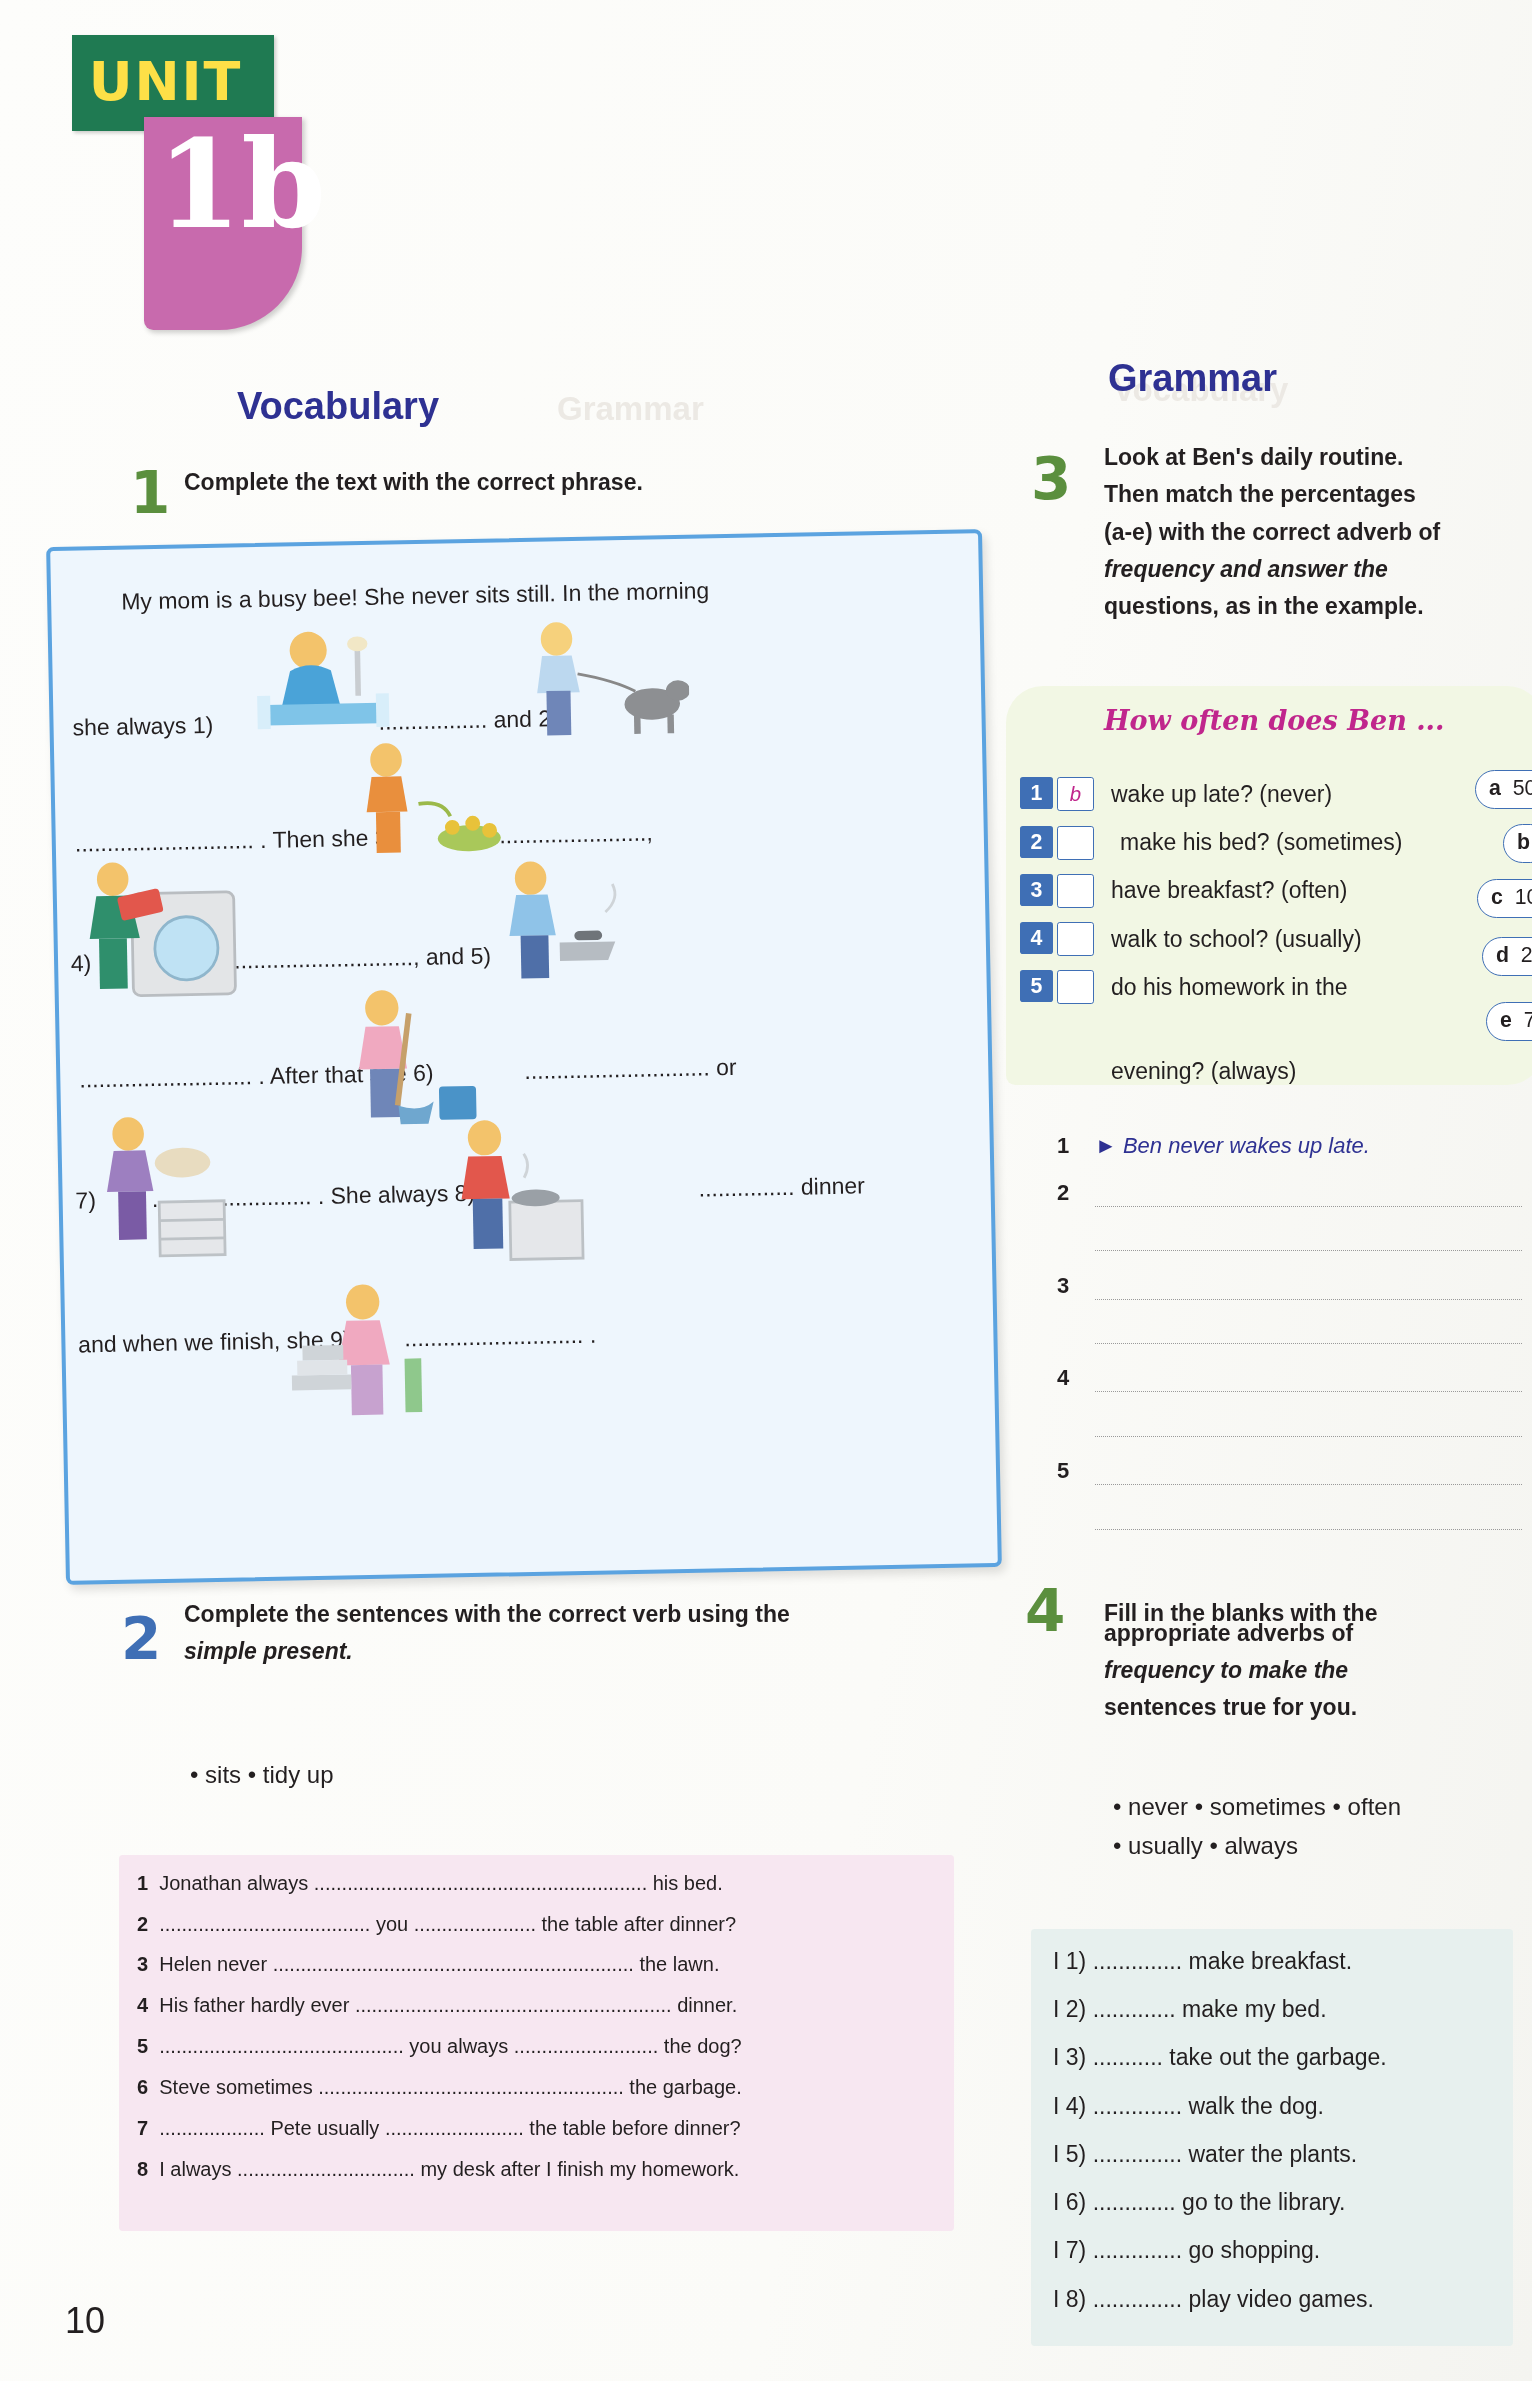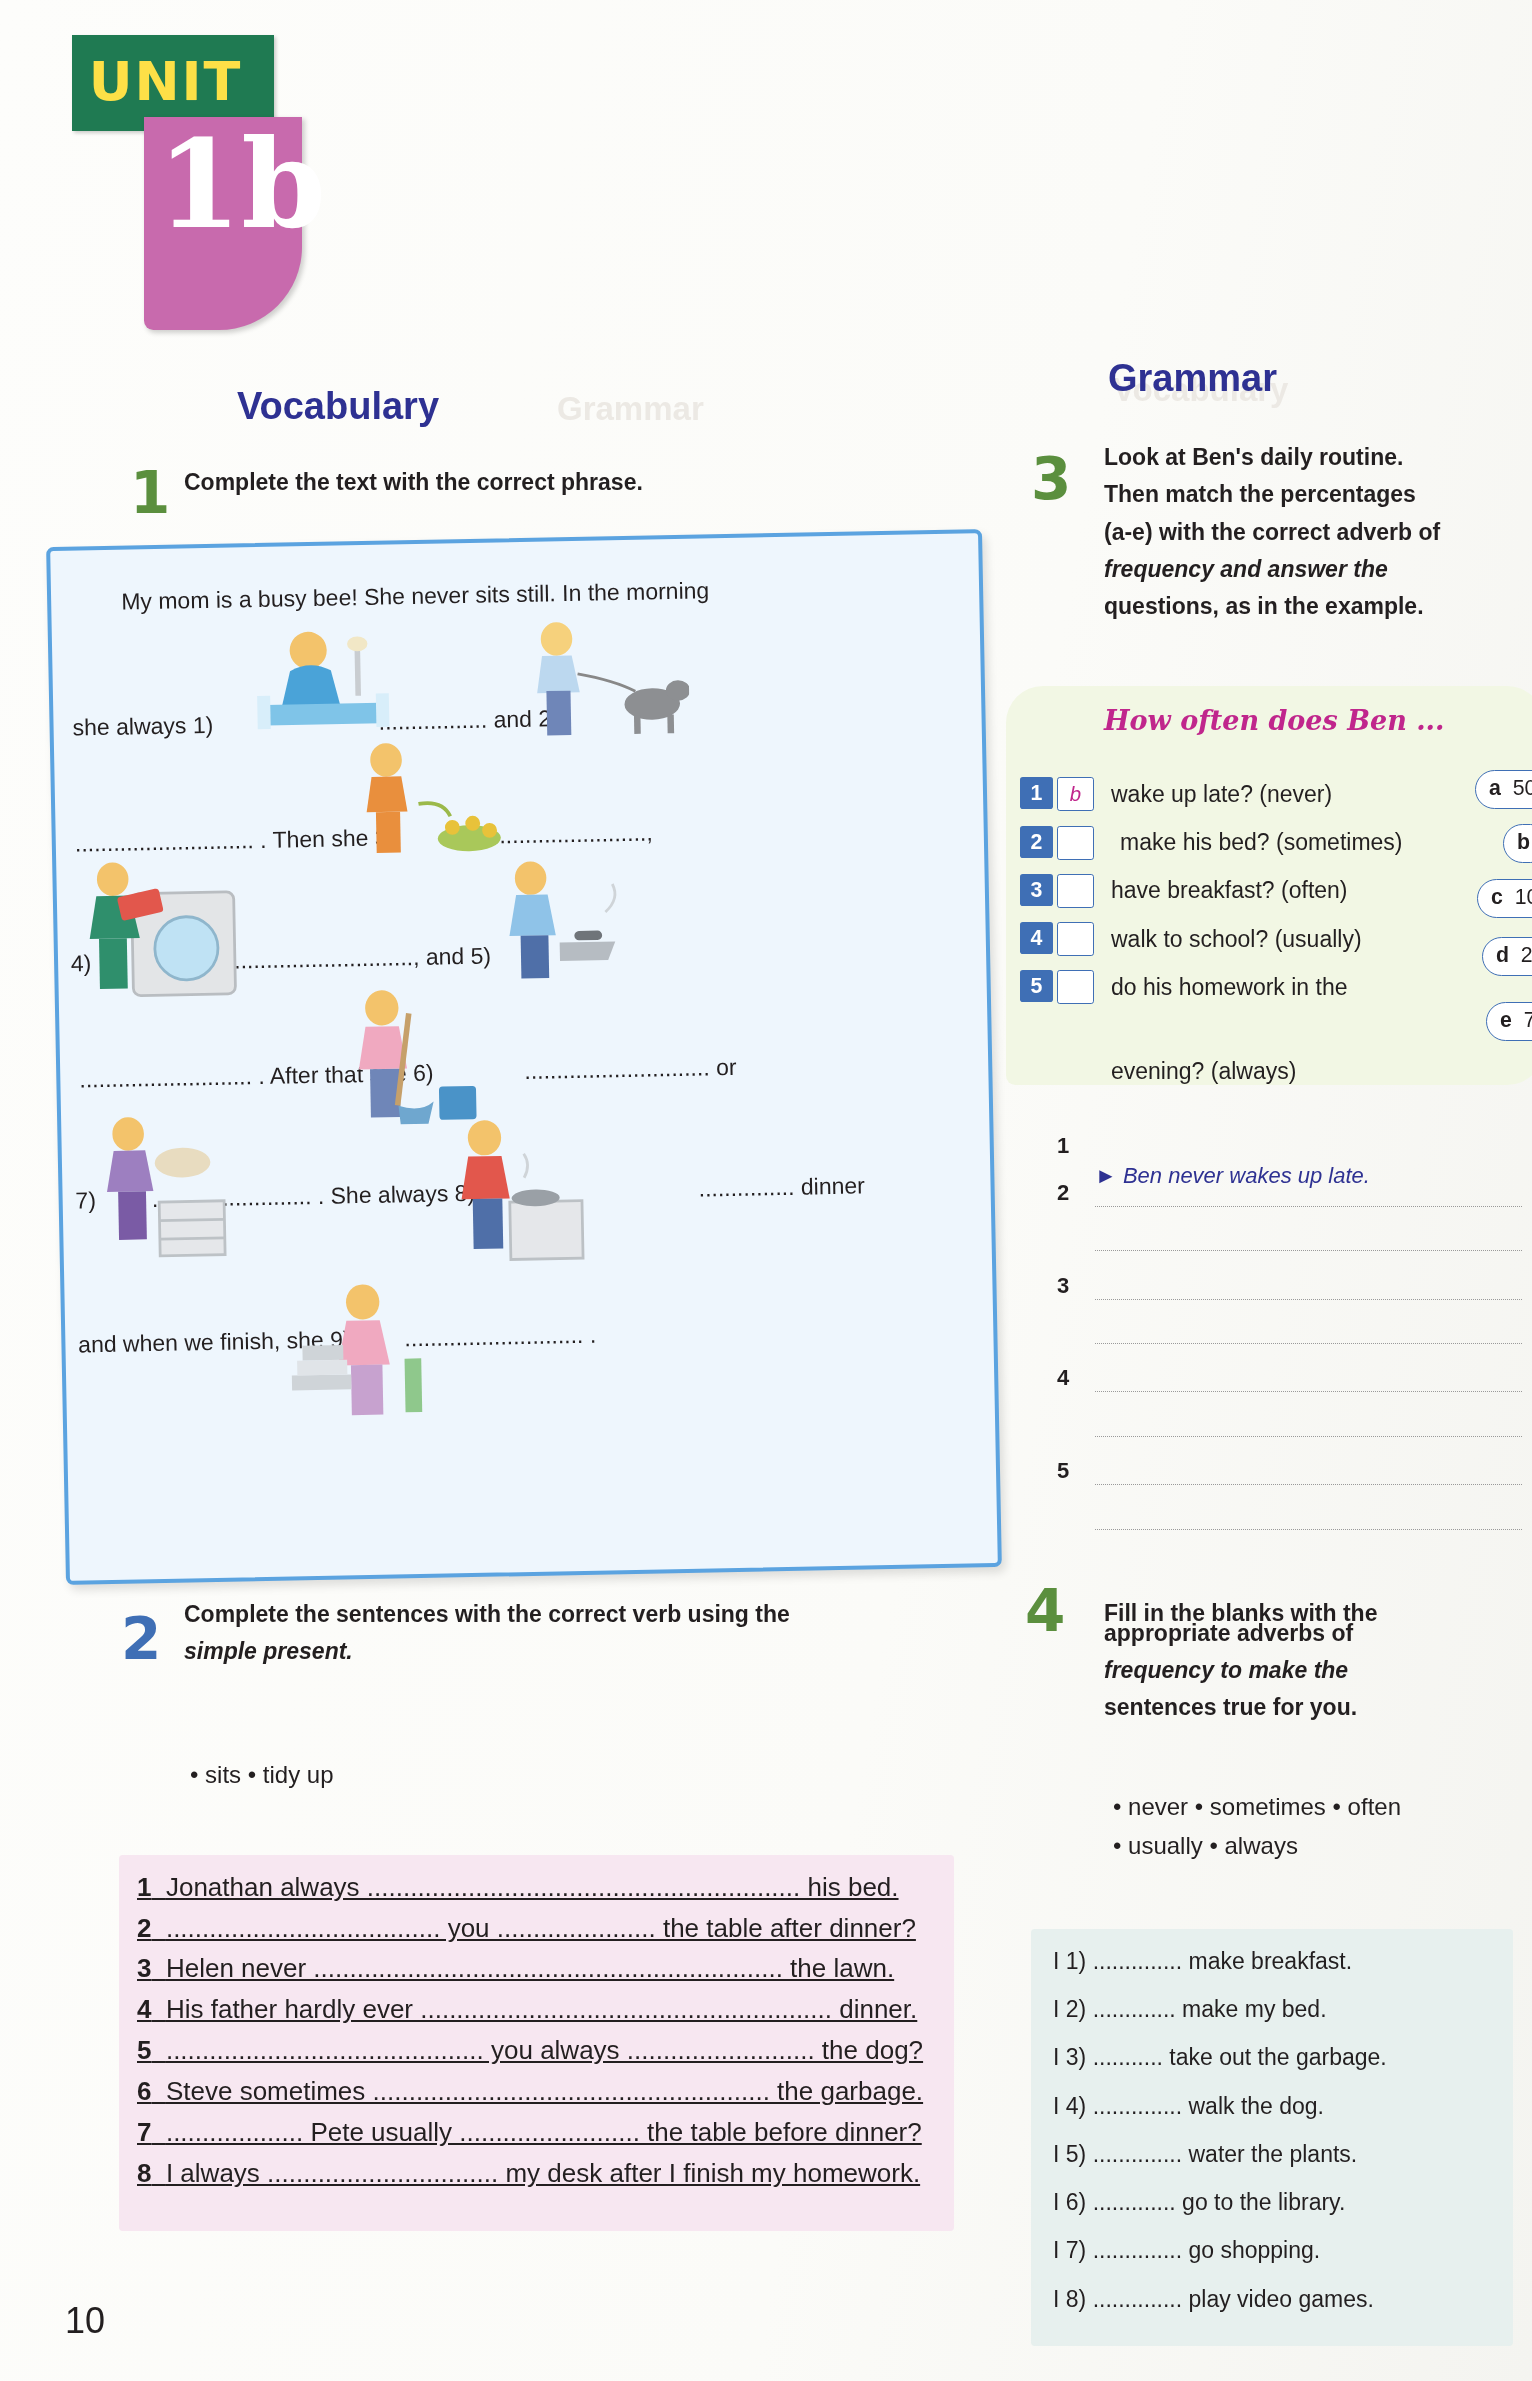--- a/index.html
+++ b/index.html
@@ -127,24 +127,23 @@
   }
   .ex2-box {
     position: absolute;
     left: 119px; top: 1855px;
     width: 835px; height: 376px;
     background: #f7e7f1;
     border-radius: 3.7px;
   }
   .ex2-row {
     position: absolute;
-    font-size: 26px;
-    color: #231f20;
-    white-space: nowrap;
-    text-decoration: underline;
+    font-size: 20px;
+    color: #231f20;
+    white-space: nowrap;
   }
   .ex2-row .num { font-weight: bold; }
   
   .speech {
     position: absolute;
     left: 1006px; top: 686px;
     width: 538px; height: 399px;
     background: #f2f7e4;
     border-radius: 37px 37px 37px 9.3px;
   }
@@ -437,21 +436,21 @@
   <div class="qrow" style="left:1111px; top:974px;">do his homework in the</div>
   <div class="qrow" style="left:1111px; top:1058px;">evening? (always)</div>
 
   <div class="pct" style="left:1475px; top:770px;"><span class="letter">a</span>&nbsp; <span>50%</span></div>
   <div class="pct" style="left:1503px; top:824px;"><span class="letter">b</span>&nbsp; </div>
   <div class="pct" style="left:1477px; top:879px;"><span class="letter">c</span>&nbsp; <span>100%</span></div>
   <div class="pct" style="left:1482px; top:937px;"><span class="letter">d</span>&nbsp; <span>25%</span></div>
   <div class="pct" style="left:1486px; top:1002px;"><span class="letter">e</span>&nbsp; <span>75%</span></div>
 
   <div class="ans-num" style="left:1057px; top:1133px;">1</div>
-  <div class="example" style="left:1095px; top:1133px;margin-top:30px;">►&nbsp;<span>Ben never wakes up late.</span></div>
+  <div class="example" style="left:1095px; top:1133px;">►&nbsp;<span>Ben never wakes up late.</span></div>
 
   <div class="ans-num" style="left:1057px; top:1180px;">2</div>
   <div class="dotline" style="left:1095px; top:1206px; width:427px;"></div>
   <div class="dotline" style="left:1095px; top:1250px; width:427px;"></div>
 
   <div class="ans-num" style="left:1057px; top:1273px;">3</div>
   <div class="dotline" style="left:1095px; top:1299px; width:427px;"></div>
   <div class="dotline" style="left:1095px; top:1343px; width:427px;"></div>
 
   <div class="ans-num" style="left:1057px; top:1365px;">4</div>

